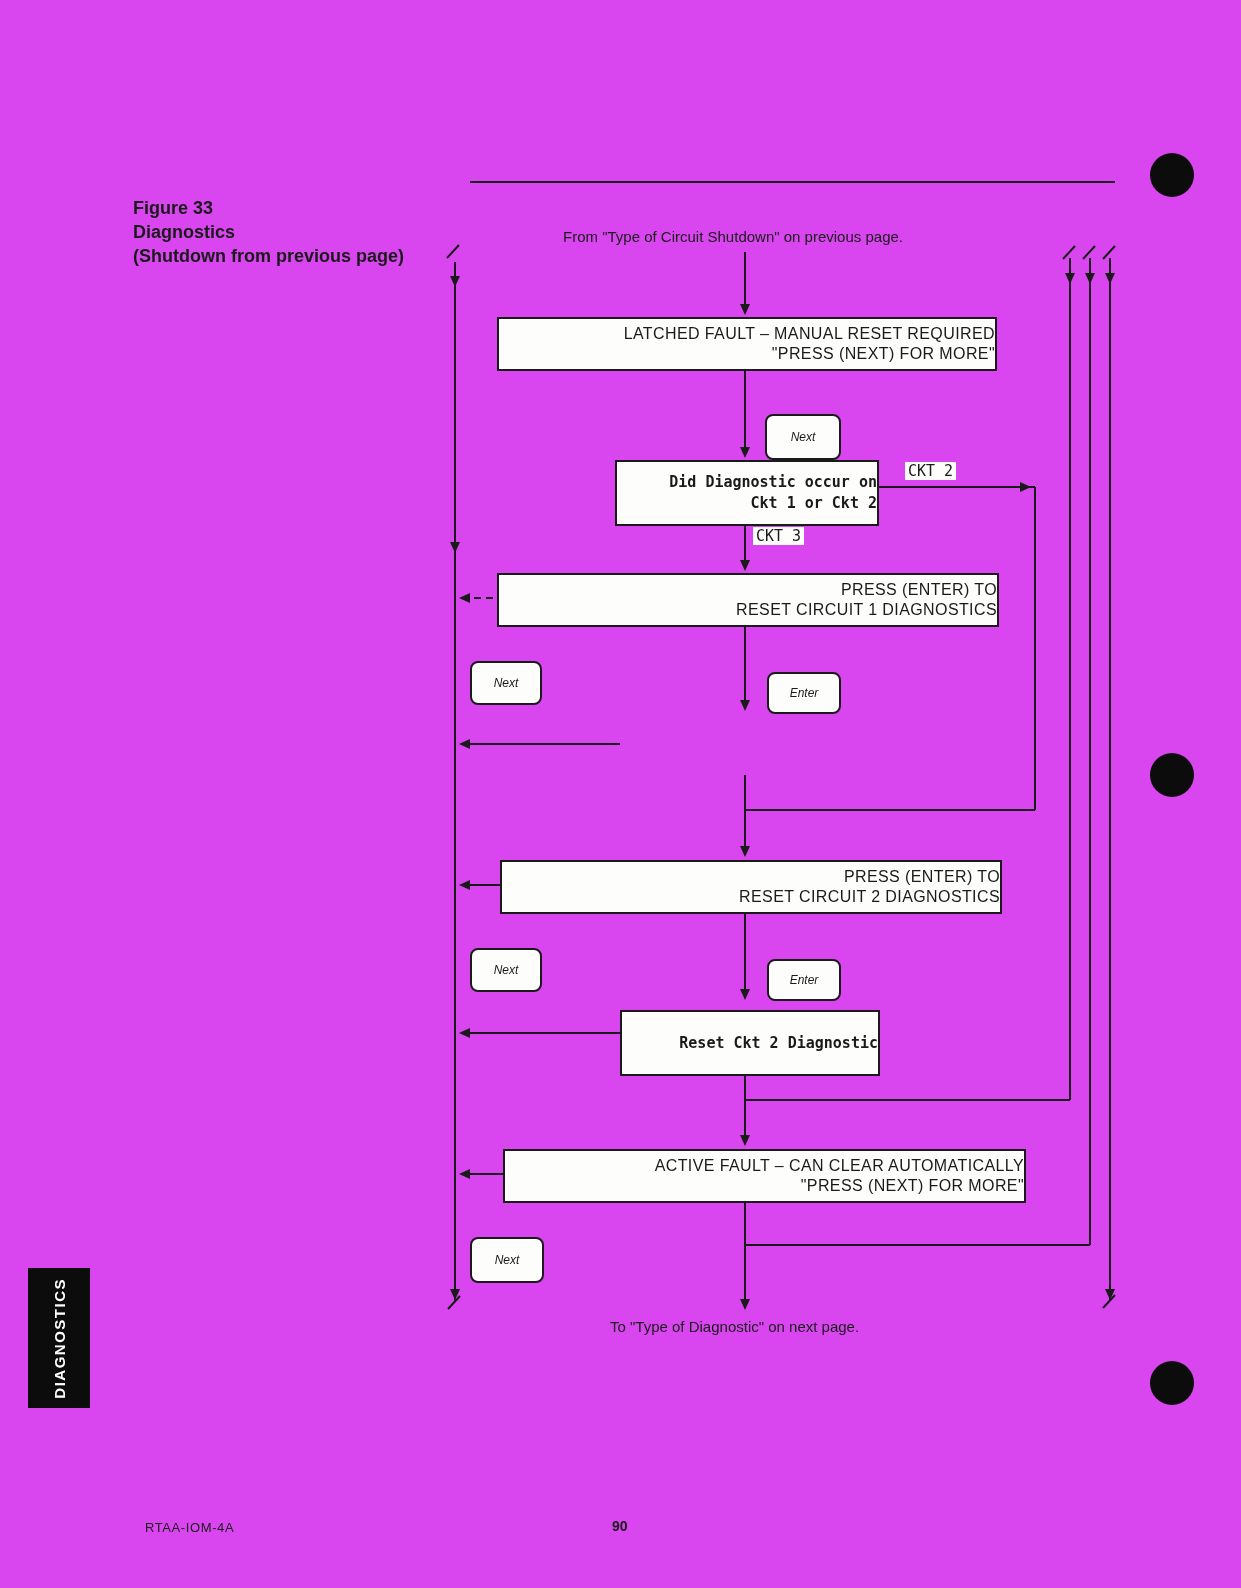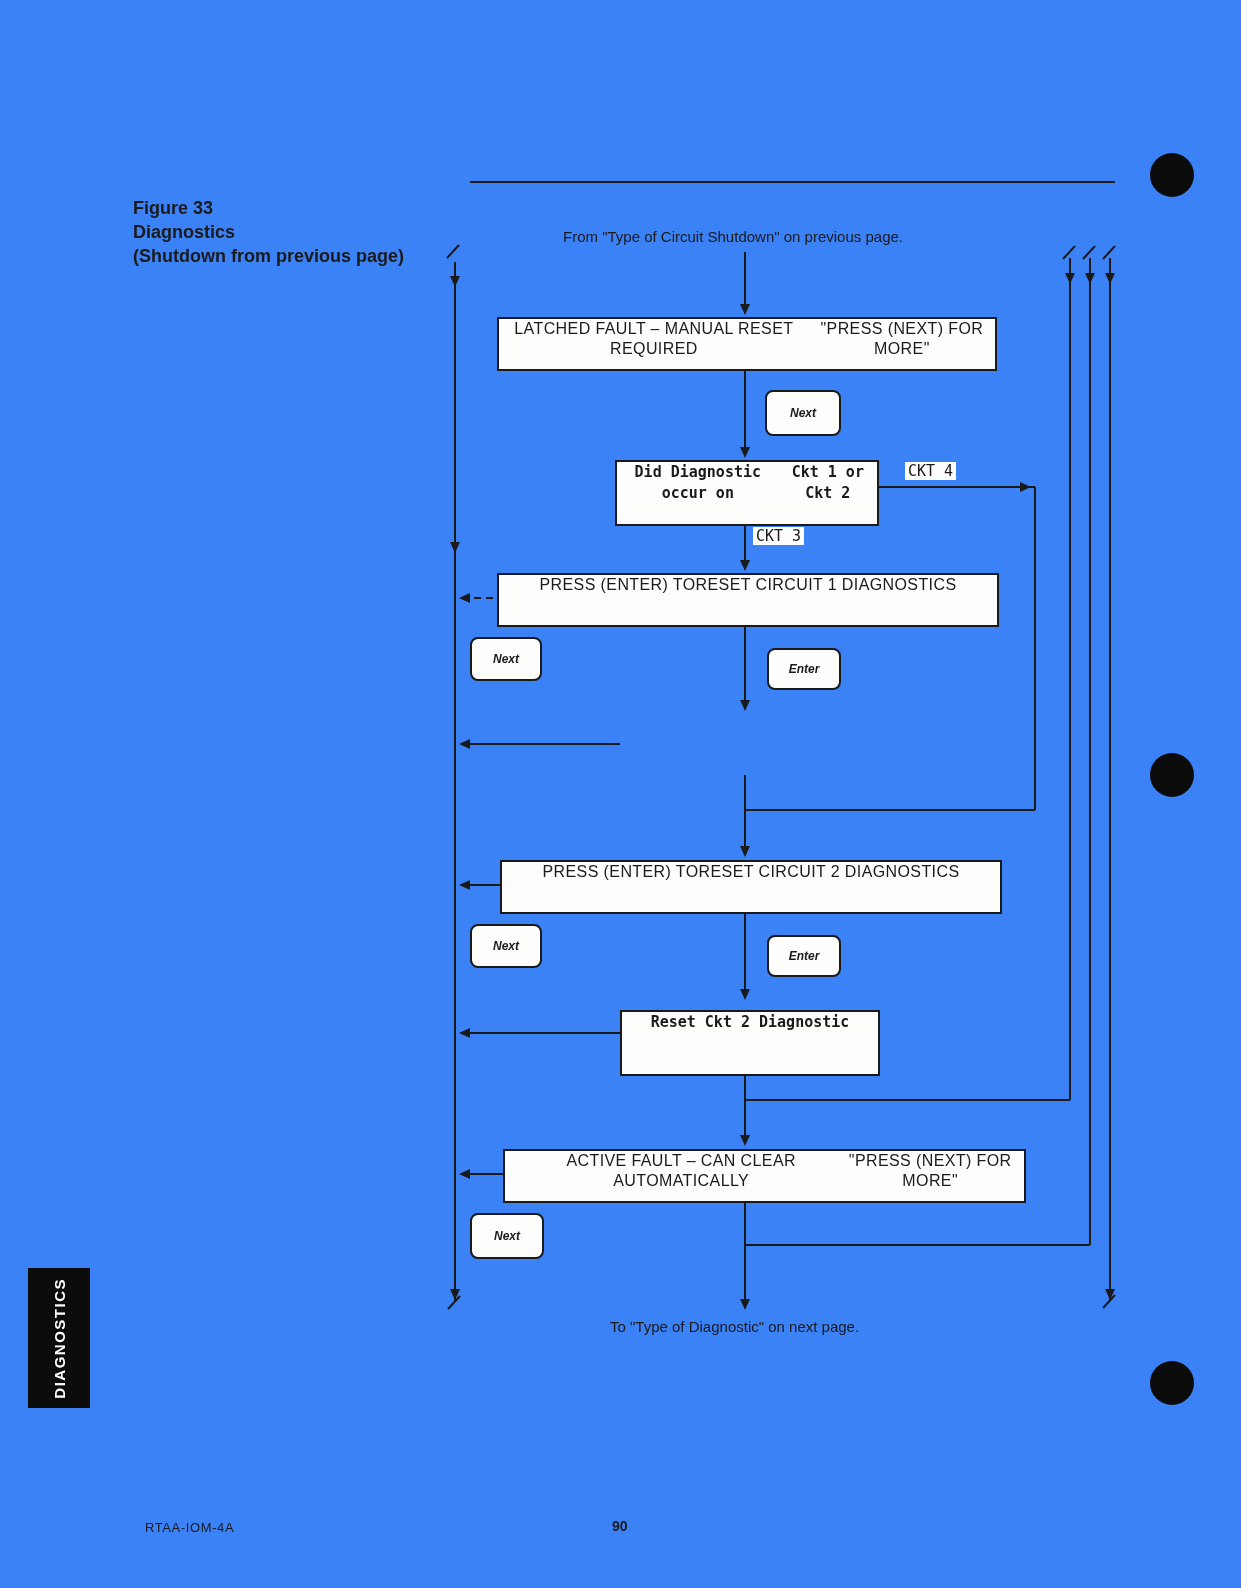--- a/index.html
+++ b/index.html
@@ -1,37 +1,37 @@
 <!DOCTYPE html>
 <html><head>
 <meta charset="utf-8">
 <style>
   html,body{margin:0;padding:0;background:#e8e8e8;}
   .page{
-    position:relative;width:1241px;height:1588px;background:#3b82f6;
+    position:relative;width:1241px;height:1588px;background:#d946ef;
     font-family:"Liberation Sans",sans-serif;color:#1a1a1a;overflow:hidden;
     margin:0 auto;
   }
   svg.wires{position:absolute;left:0;top:0;z-index:1;}
   svg.wires line, svg.wires polyline{stroke:#1a1a1a;stroke-width:2;fill:none;}
   svg.wires polygon{fill:#1a1a1a;stroke:none;}
   .abs{position:absolute;z-index:2;}
   .figure-title{left:133px;top:196px;font-weight:bold;font-size:18px;line-height:24px;}
   .note{font-size:15px;white-space:nowrap;}
   .fbox{
     position:absolute;z-index:2;background:#fdfdfc;border:2px solid #1a1a1a;
-    display:flex;flex-direction:row;align-items:flex-start;justify-content:center;
+    display:flex;flex-direction:column;align-items:flex-end;justify-content:center;
     text-align:center;line-height:20px;
   }
   .fbox.sans{font-size:16px;letter-spacing:.4px;}
   .fbox.mono{font-family:"DejaVu Sans Mono",monospace;font-size:15px;line-height:21px;font-weight:bold;}
   .key{
     position:absolute;z-index:2;background:#fdfdfc;border:2px solid #1a1a1a;border-radius:8px;
     display:flex;align-items:center;justify-content:center;
-    font-size:12px;font-weight:bold;font-style:italic;
+    font-size:12px;font-weight:normal;font-style:italic;margin-top:24px;
   }
   .wire-label{position:absolute;z-index:2;font-family:"DejaVu Sans Mono",monospace;font-size:15px;background:#fdfdfc;padding:0 3px;}
   .hole{position:absolute;z-index:3;width:44px;height:44px;border-radius:50%;background:#0c0c0c;}
   .side-tab{
     position:absolute;z-index:3;left:28px;top:1268px;width:62px;height:140px;background:#0c0c0c;
     display:flex;align-items:center;justify-content:center;
   }
   .side-tab span{
     writing-mode:vertical-rl;transform:rotate(180deg);
     color:#fff;font-weight:bold;font-size:15px;letter-spacing:1.5px;
@@ -121,21 +121,21 @@
 
   <div class="key" style="left:765px;top:390px;width:72px;height:42px;">
     <span>Next</span>
   </div>
 
   <div class="fbox mono" style="left:615px;top:460px;width:260px;height:62px;">
     <div>Did Diagnostic occur on</div>
     <div>Ckt 1 or Ckt 2</div>
   </div>
 
-  <div class="wire-label" style="left:905px;top:462px;">CKT 4</div>
+  <div class="wire-label" style="left:905px;top:462px;">CKT 2</div>
   <div class="wire-label" style="left:753px;top:527px;">CKT 3</div>
 
   <div class="fbox sans" style="left:497px;top:573px;width:498px;height:50px;">
     <div>PRESS (ENTER) TO</div>
     <div>RESET CIRCUIT 1 DIAGNOSTICS</div>
   </div>
 
   <div class="key" style="left:470px;top:637px;width:68px;height:40px;">
     <span>Next</span>
   </div>

